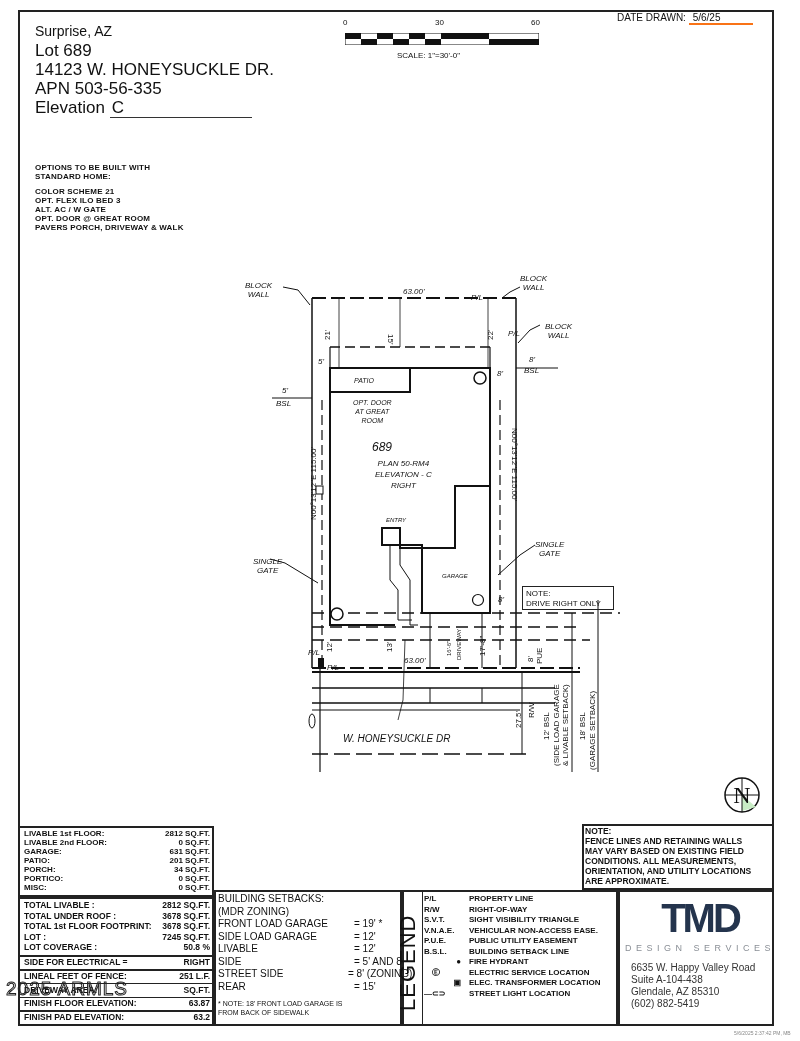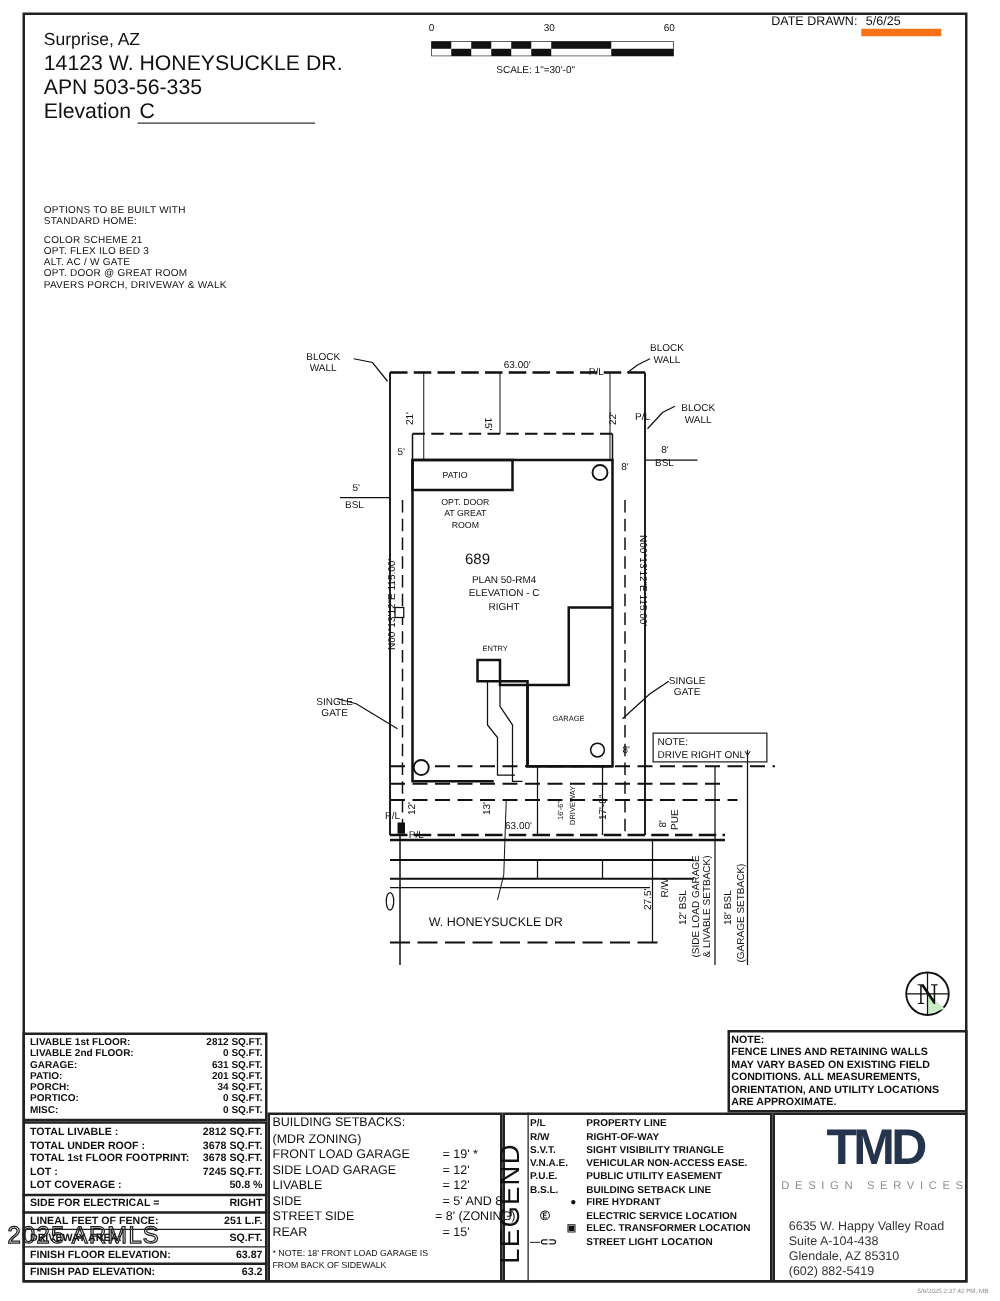--- a/index.html
+++ b/index.html
@@ -3,46 +3,47 @@
 <meta charset="utf-8">
 <style>
   html,body{margin:0;padding:0;background:#fff;}
   body{width:800px;height:1041px;position:relative;overflow:hidden;font-family:"Liberation Sans",sans-serif;color:#111;}
   .frame{position:absolute;left:18px;top:10px;width:756px;height:1016px;border:2px solid #222;box-sizing:border-box;}
   .abs{position:absolute;}
   .hdr{position:absolute;left:35px;top:22px;font-size:14px;line-height:19px;}
   .hdr .big{font-size:17px;}
   .hdr .ul{display:inline-block;border-bottom:1px solid #333;min-width:90px;padding-left:4px;}
   .hdr .ul2{display:inline-block;border-bottom:1px solid #333;min-width:140px;padding-left:2px;font-size:17px;}
-  .opts{position:absolute;left:35px;top:163px;font-size:8px;line-height:9px;font-weight:normal;letter-spacing:0.2px;}
+  .opts{position:absolute;left:35px;top:163px;font-size:8px;line-height:9px;font-weight:bold;letter-spacing:0.2px;}
   .opts div{white-space:nowrap;}
   .scale{position:absolute;left:345px;top:18px;font-size:8px;}
   .date{position:absolute;left:617px;top:12px;font-size:10px;}
-  .date .u{display:inline-block;border-bottom:6px solid #f97316;min-width:60px;padding-left:4px;}
-  .lbl{position:absolute;font-size:8px;line-height:9px;text-align:center;white-space:nowrap;}
+  .date .u{display:inline-block;border-bottom:2px solid #f97316;min-width:60px;padding-left:4px;}
+  .lbl{position:absolute;font-size:8px;line-height:9px;text-align:center;white-space:nowrap;font-style:italic;}
   .vtxt{position:absolute;font-size:8px;white-space:nowrap;transform-origin:left top;}
   .tbl{position:absolute;font-size:8px;font-weight:bold;line-height:9px;}
   .row{display:flex;justify-content:space-between;white-space:nowrap;}
   .box{position:absolute;border:1px solid #222;box-sizing:border-box;}
   .setb{position:absolute;left:218px;top:893px;font-size:10px;line-height:12.5px;}
   .setb .r{display:flex;white-space:nowrap;}
   .setb .k{width:136px;}
   .legend-row{display:flex;font-size:8px;line-height:10.5px;font-weight:bold;white-space:nowrap;}
   .legend-row .a{width:45px;}
   .note-box{position:absolute;left:585px;top:826px;width:189px;font-size:8.5px;line-height:10px;font-weight:bold;}
   .tmd{position:absolute;left:625px;top:897px;width:150px;}
   .addr{font-size:10px;line-height:12px;color:#333;}
 </style>
 </head>
 <body>
 
 <div class="frame"></div>
 
 <div class="hdr">
   <div>Surprise, AZ</div>
+  <div class="big">Lot 689</div>
   <div class="big">14123 W. HONEYSUCKLE DR.</div>
   <div class="big">APN 503-56-335</div>
   <div class="big"><span>Elevation</span> <span class="ul2">C</span></div>
 </div>
 
 <div class="opts">
   <div>OPTIONS TO BE BUILT WITH</div>
   <div>STANDARD HOME:</div>
   <div style="height:6px"></div>
   <div>COLOR SCHEME 21</div>
@@ -388,21 +389,21 @@
   <div>MAY VARY BASED ON EXISTING FIELD</div>
   <div>CONDITIONS.  ALL MEASUREMENTS,</div>
   <div>ORIENTATION, AND UTILITY LOCATIONS</div>
   <div>ARE APPROXIMATE.</div>
 </div>
 
 <div class="box" style="left:618px;top:890px;width:156px;height:136px;border-width:2px"></div>
 <div class="tmd">
   <div style="font-size:40px;font-weight:bold;color:#24344d;text-align:center;letter-spacing:-3px;line-height:42px">TMD</div>
   <div style="font-size:9px;letter-spacing:4.5px;color:#8a8f96;text-align:center;margin-top:4px;white-space:nowrap">DESIGN SERVICES</div>
-  <div class="addr" style="margin-top:23px;padding-left:6px">
+  <div class="addr" style="margin-top:9px;padding-left:6px">
     <div>6635 W. Happy Valley Road</div>
     <div>Suite A-104-438</div>
     <div>Glendale, AZ 85310</div>
     <div>(602) 882-5419</div>
   </div>
 </div>
 
 <div class="abs" style="left:734px;top:1030px;font-size:5px;color:#888;white-space:nowrap">5/6/2025 2:37:42 PM, MB</div>
 
 </body></html>

